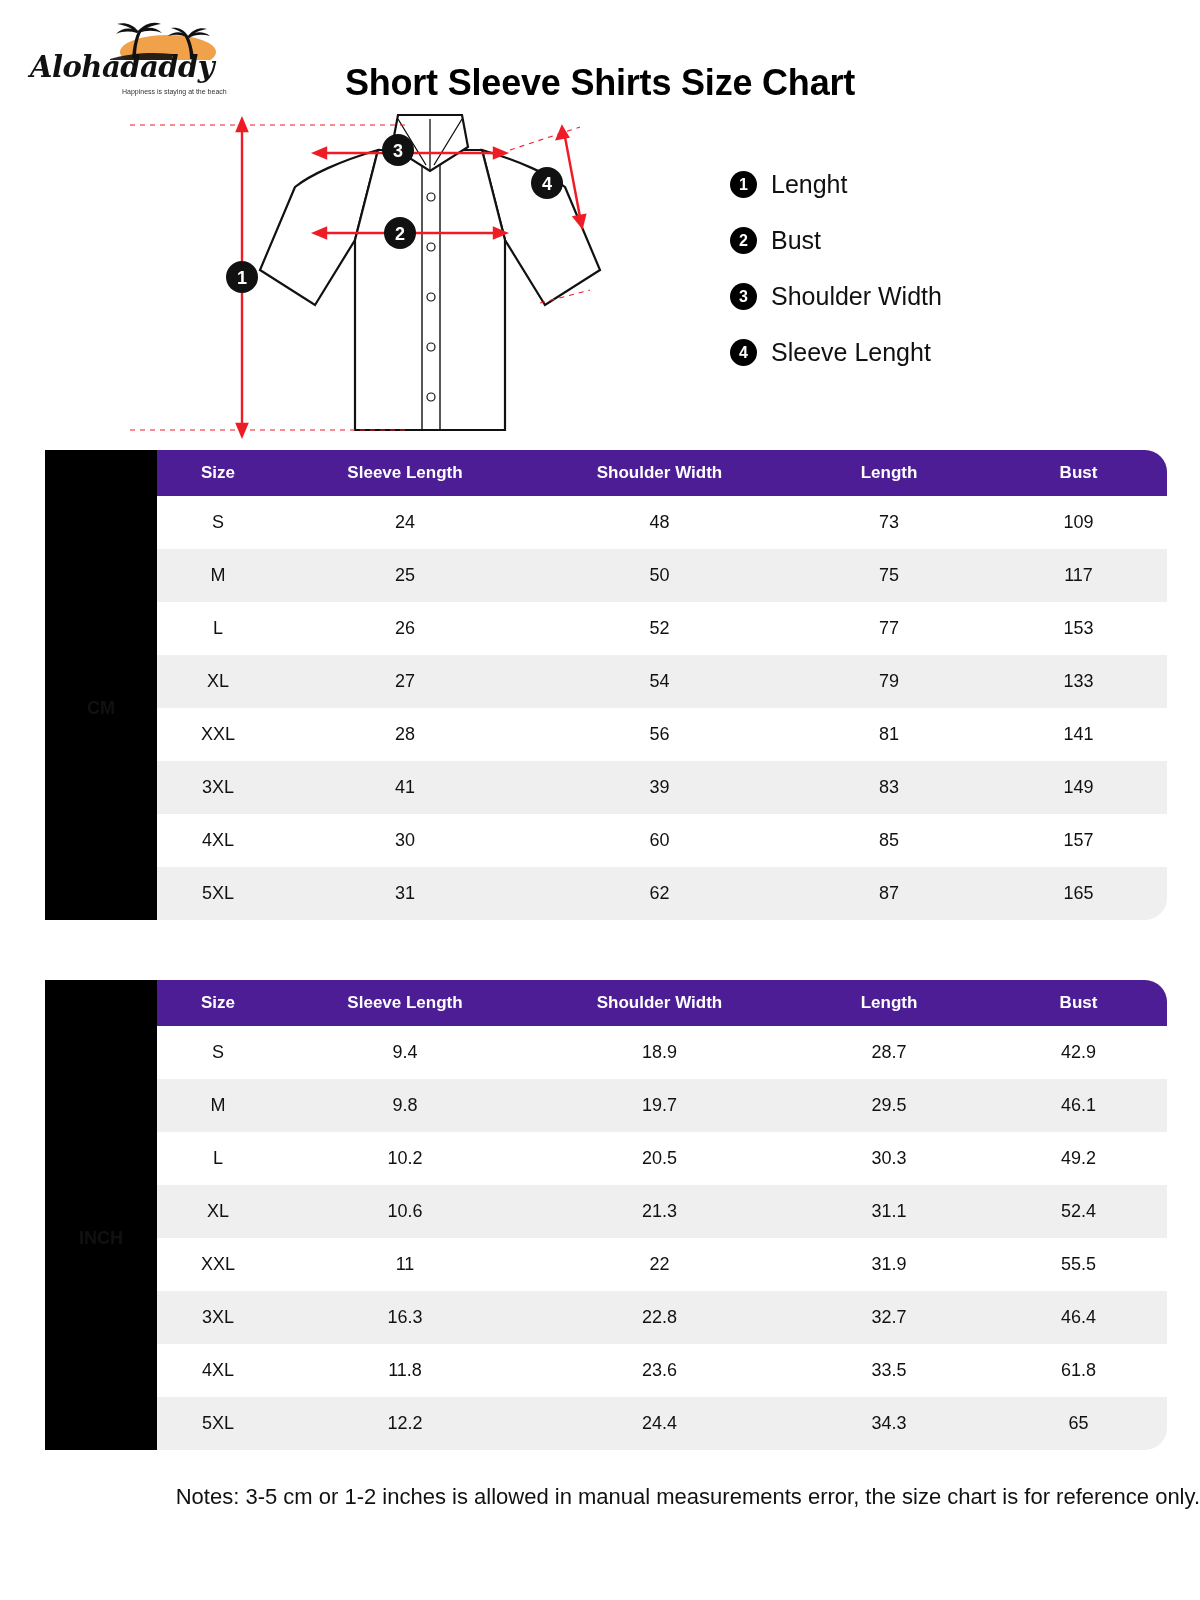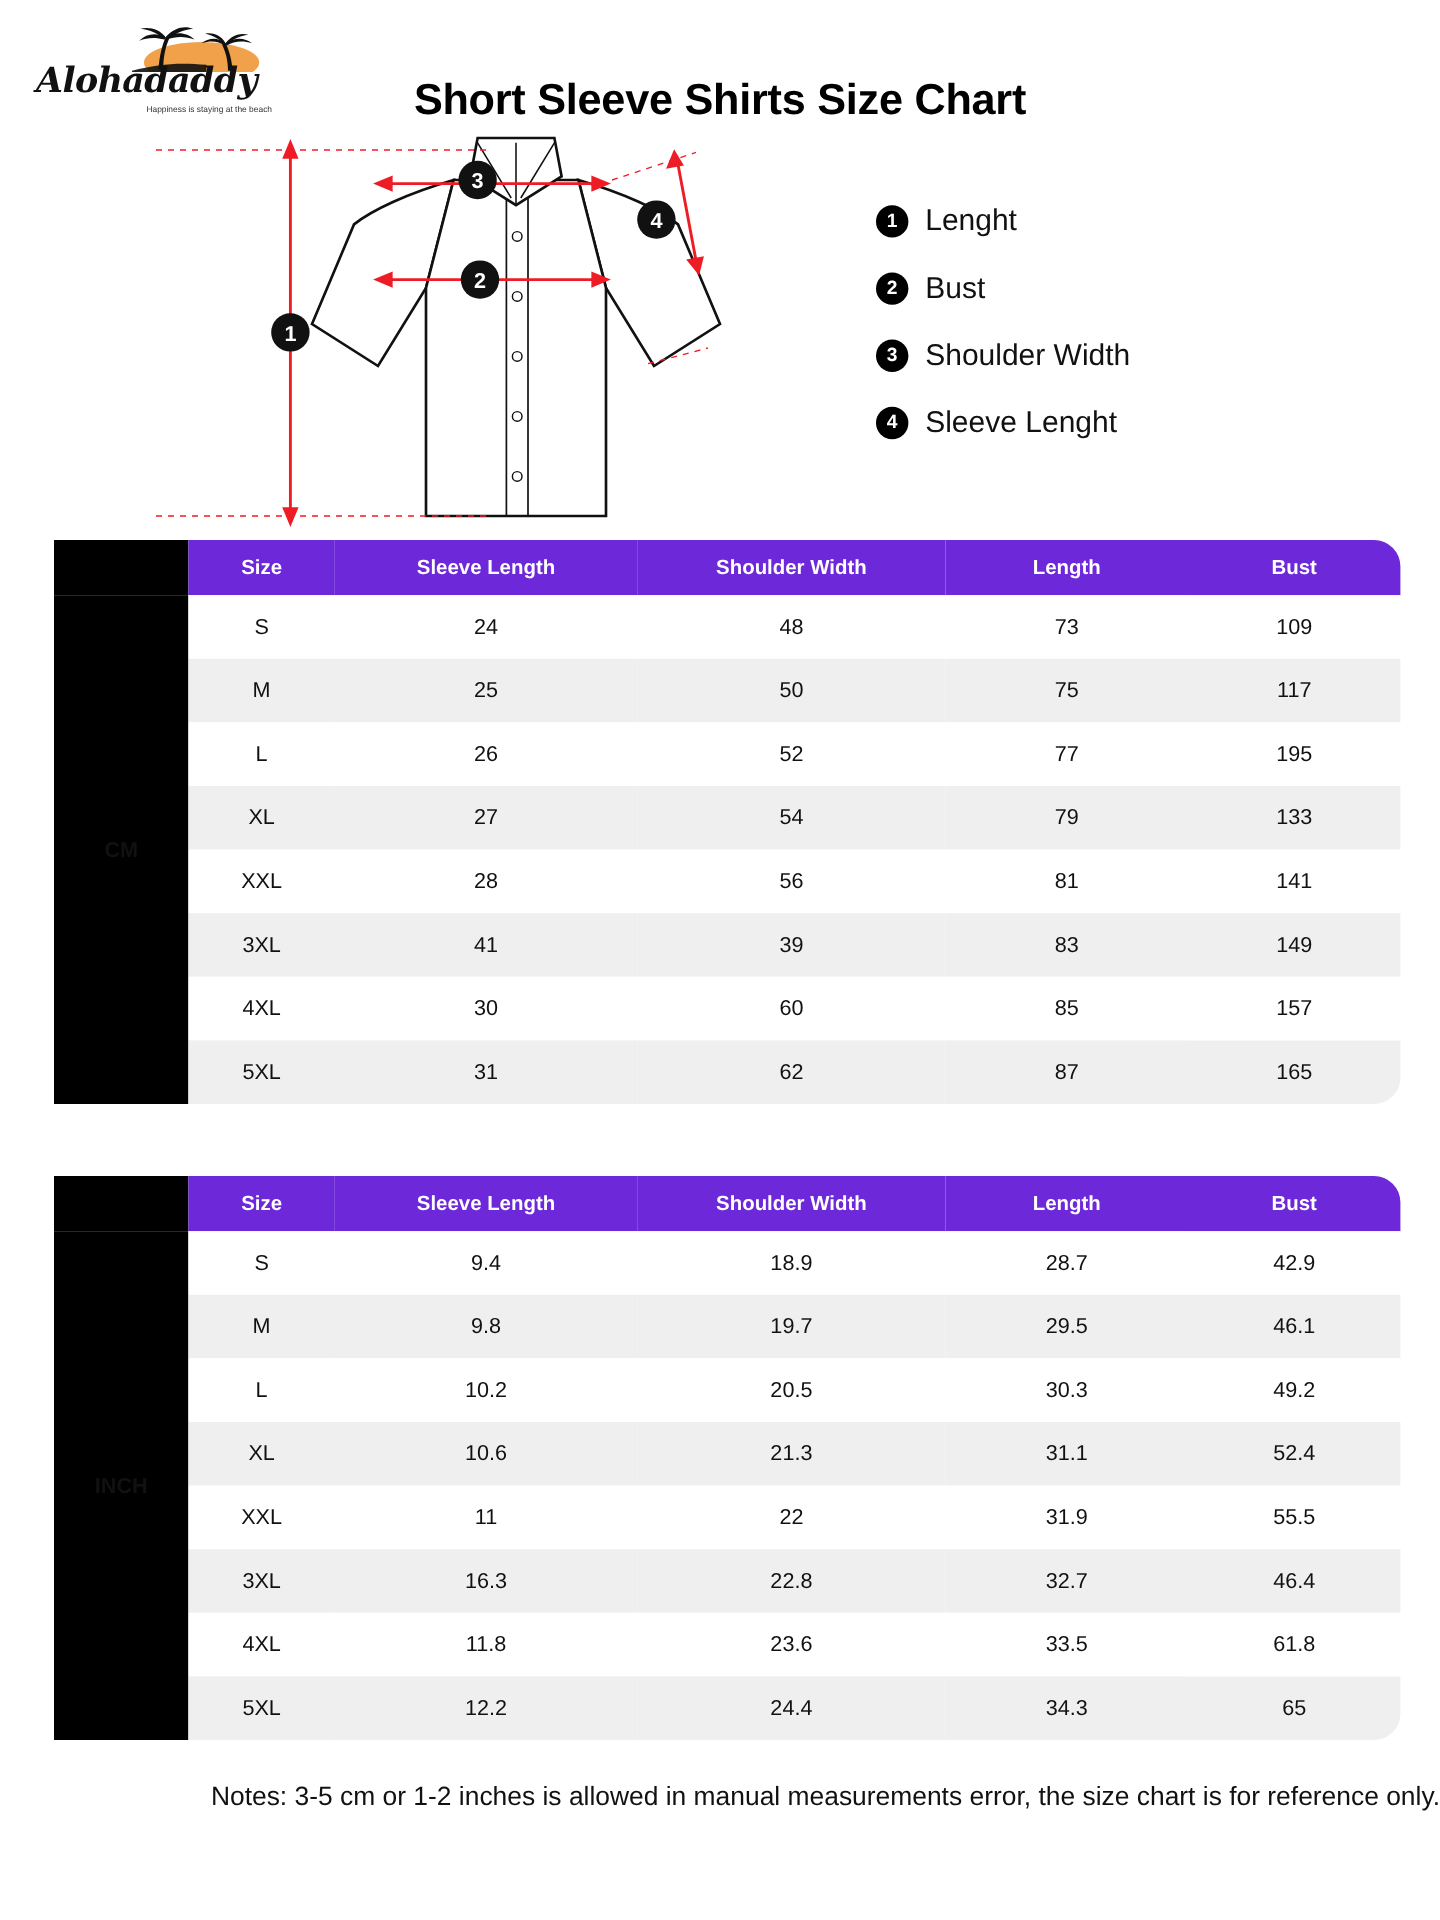--- a/index.html
+++ b/index.html
@@ -111,21 +111,21 @@
   .table-block {
     position: relative;
     margin: 0 45px 0 45px;
   }
   table.size-table {
     width: 1110px;
     border-collapse: collapse;
     table-layout: fixed;
   }
   table.size-table th {
-    background: #6d28d9;
+    background: #4c1d95;
     color: #fff;
     font-size: 17px;
     font-weight: bold;
     height: 44px;
     text-align: center;
   }
   table.size-table td {
     font-size: 18px;
     text-align: center;
     height: 51px;
@@ -299,21 +299,21 @@
         <td>25</td>
         <td>50</td>
         <td>75</td>
         <td>117</td>
       </tr>
       <tr>
         <td>L</td>
         <td>26</td>
         <td>52</td>
         <td>77</td>
-        <td>195</td>
+        <td>153</td>
       </tr>
       <tr>
         <td>XL</td>
         <td>27</td>
         <td>54</td>
         <td>79</td>
         <td>133</td>
       </tr>
       <tr>
         <td>XXL</td>

